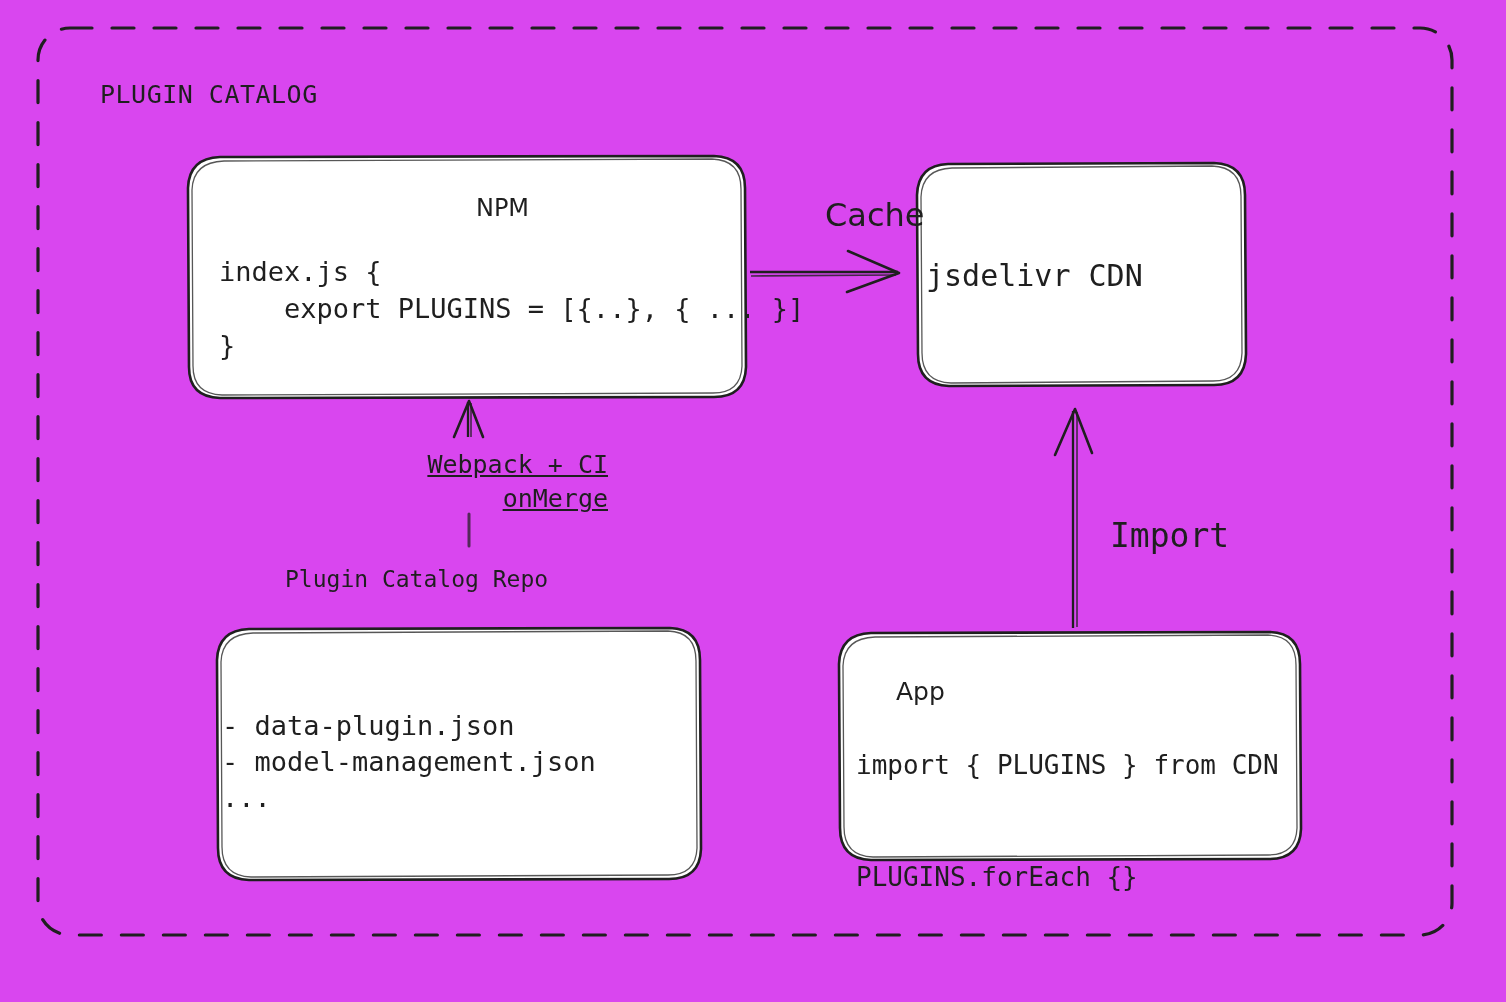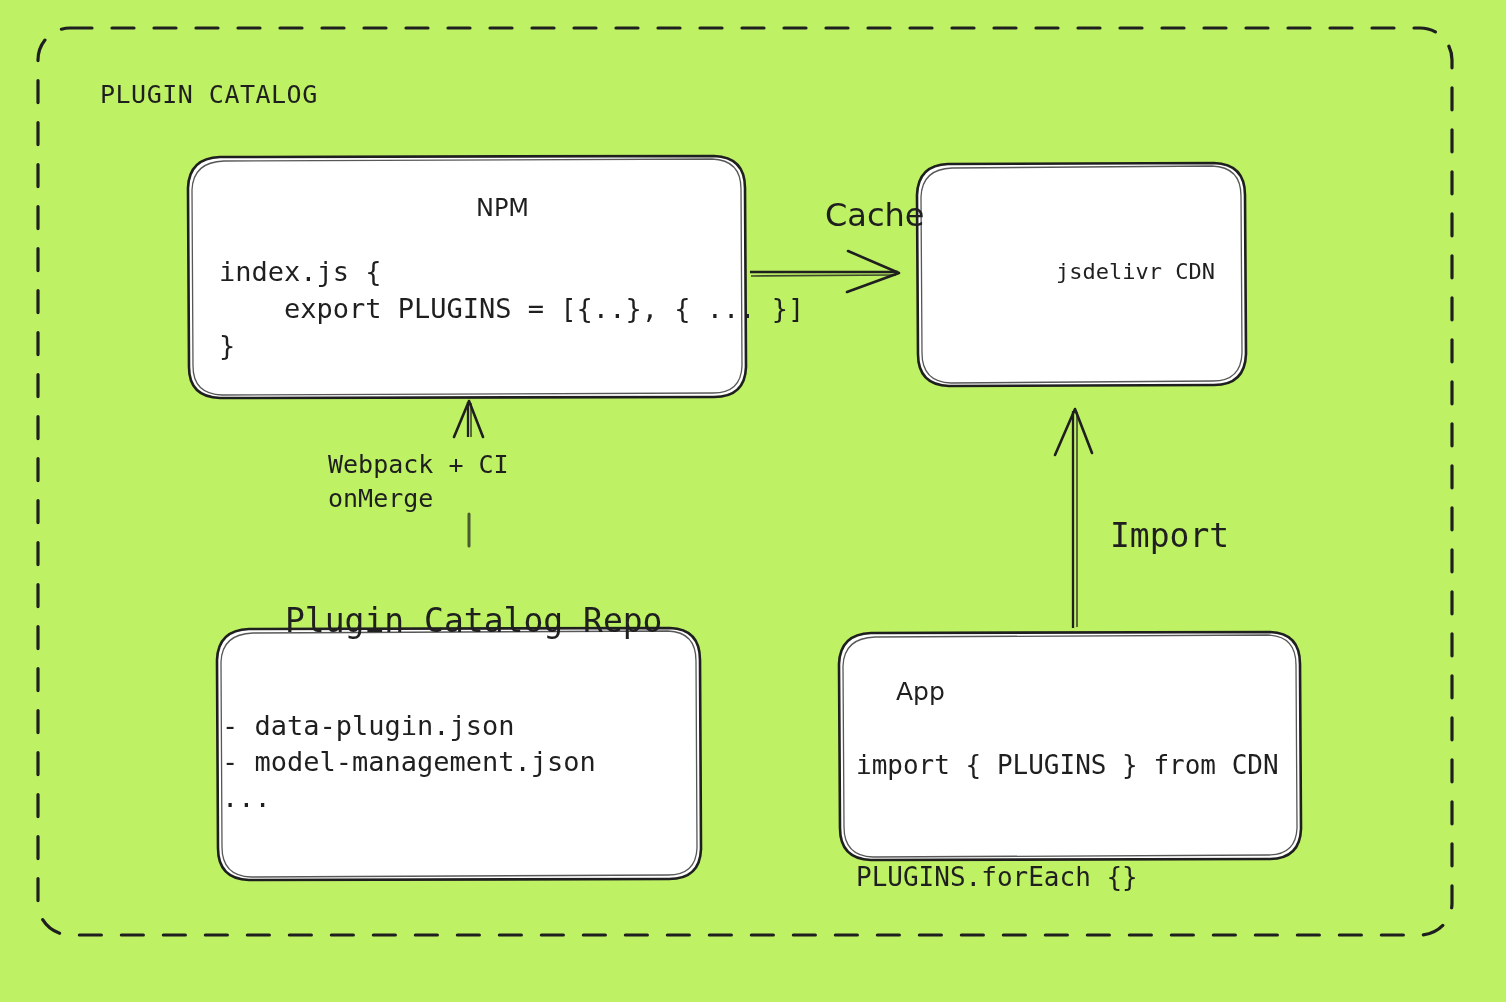--- a/index.html
+++ b/index.html
@@ -11,21 +11,21 @@
     width: 1506px;
     height: 1002px;
     overflow: hidden;
     font-family: "DejaVu Sans Mono", monospace;
     color: #1f1f1f;
   }
   #canvas {
     position: relative;
     width: 1506px;
     height: 1002px;
-    background: #bef264;
+    background: #d946ef;
   }
   svg.layer {
     position: absolute;
     left: 0;
     top: 0;
     width: 1506px;
     height: 1002px;
     pointer-events: none;
   }
   .txt {
@@ -60,50 +60,50 @@
   }
   #npm-code {
     left: 219px;
     top: 253px;
     font-size: 27px;
     line-height: 37px;
   }
 
   
   #cdn-title {
-    left: 888px;
+    left: 926px;
     top: 261px;
     width: 327px;
-    text-align: right;
-    font-size: 22px;
+    text-align: left;
+    font-size: 30px;
   }
 
   
   #cache-label {
     left: 789px;
     top: 199px;
     font-size: 32px;
   }
 
   
   #webpack-label {
     left: 328px;
     top: 448px;
     width: 280px;
-    text-align: left;
+    text-align: right;
     font-size: 25px;
     line-height: 34px;
+    text-decoration: underline;
   }
 
   
   #repo-label {
     left: 285px;
     top: 568px;
-    font-size: 33px;
-    margin-top: 36px;
+    font-size: 23px;
   }
 
   
   #repo-code {
     left: 222px;
     top: 708px;
     font-size: 27px;
     line-height: 36px;
   }
 

